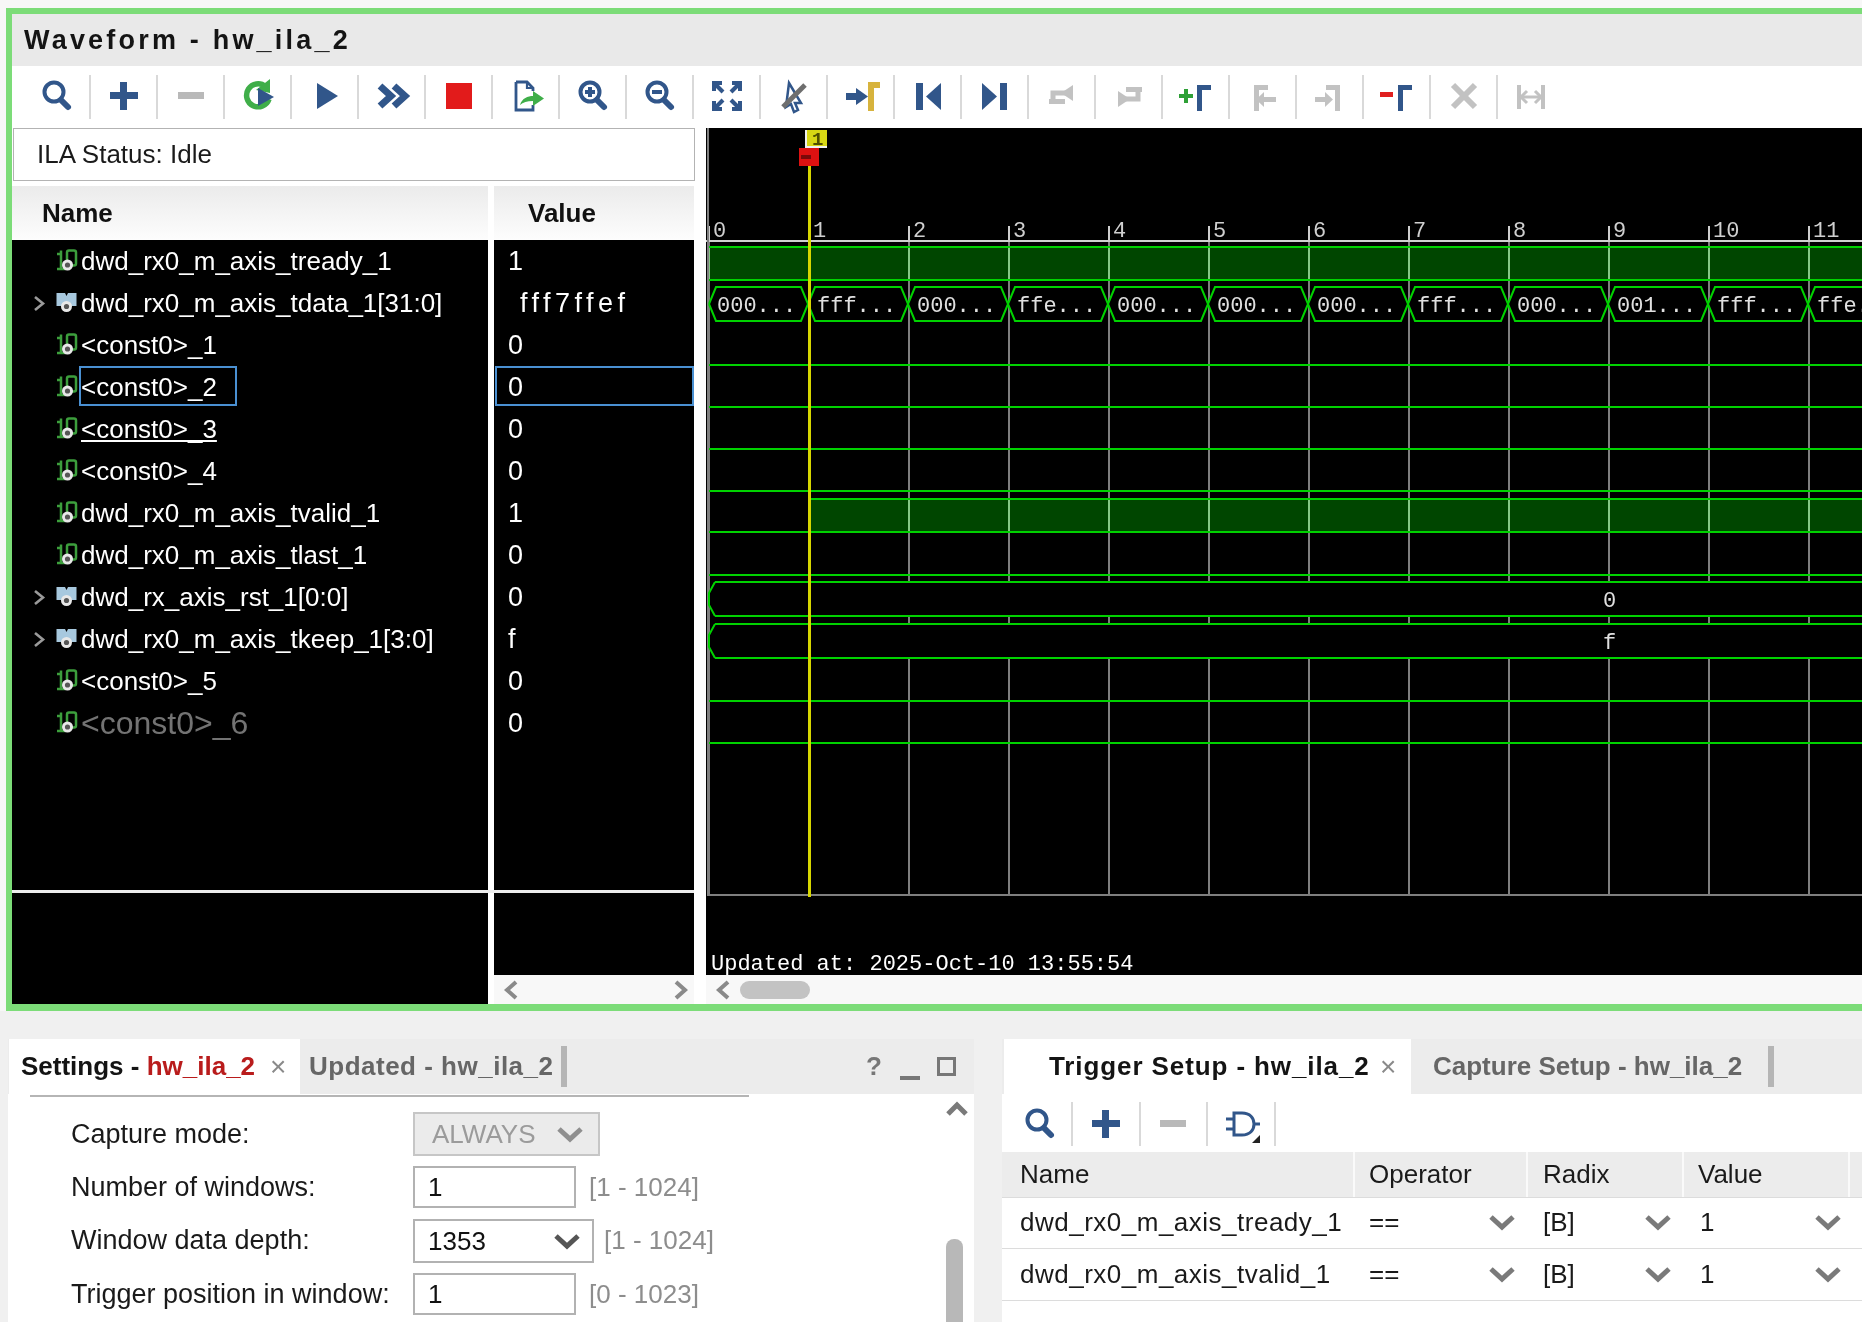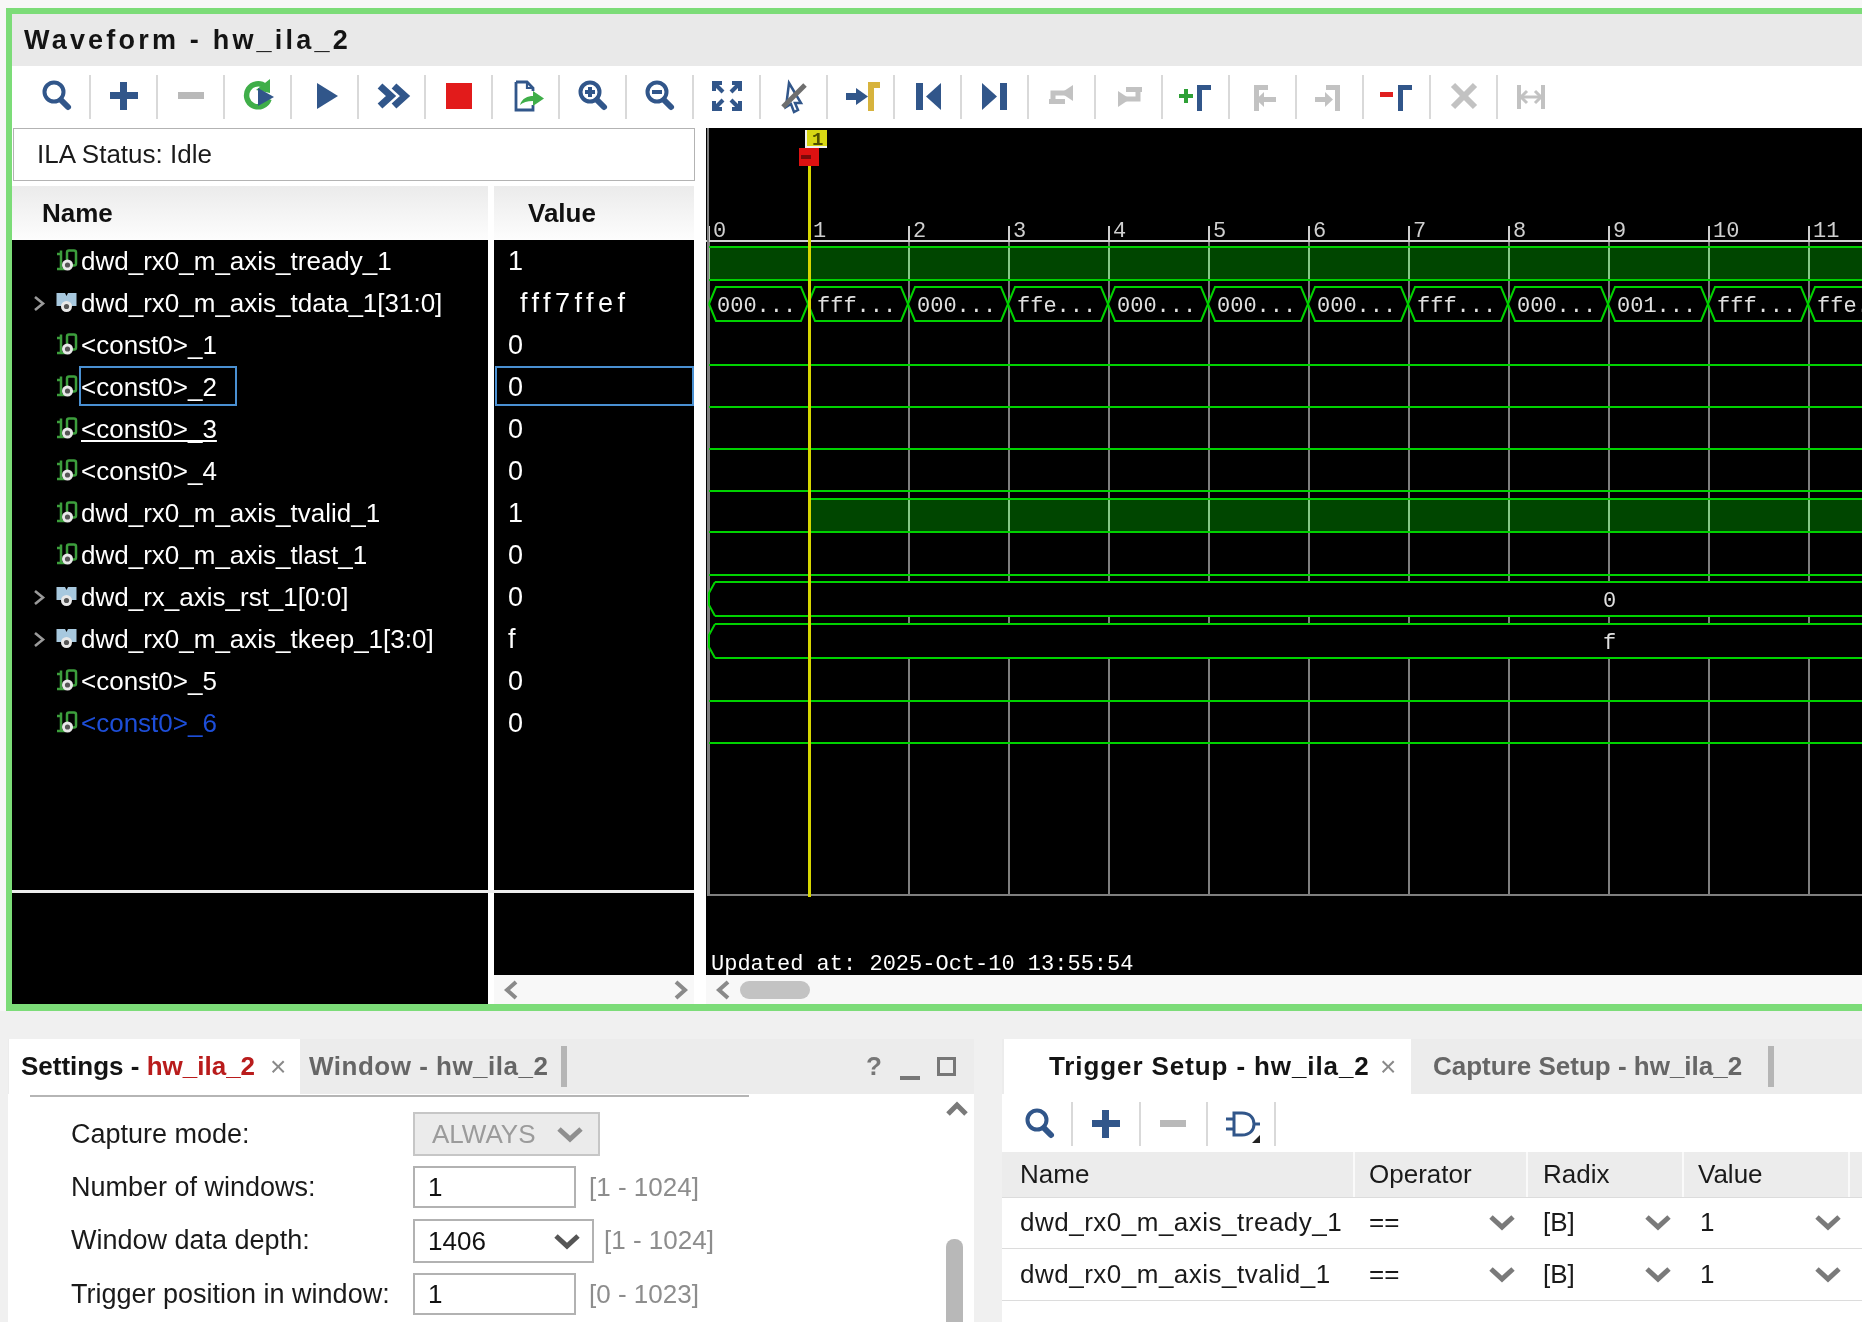--- a/index.html
+++ b/index.html
@@ -274,21 +274,21 @@
           <circle cx="12.5" cy="17" r="2.6" fill="#555"></circle>
         </svg></div>
       <div class="abs" style="left:81px;top:660px;height:42px;line-height:42px;font-size:26px;color:#fff;">&lt;const0&gt;_5</div>
       <div class="abs" style="left:508px;top:660px;height:42px;line-height:42px;font-size:27px;letter-spacing:4.5px;color:#fff;">0</div>
       <div class="abs" style="left:55px;top:710px;width:24px;height:24px;"><svg width="24" height="24" viewBox="0 0 24 24">
           <path d="M2 6 L6 6 M6 2.5 L6 21 M2 21 L10 21" stroke="#3c9e3c" stroke-width="2.5" fill="none"></path>
           <rect x="12" y="2.5" width="9" height="15" rx="2" stroke="#3c9e3c" stroke-width="2.5" fill="none"></rect>
           <circle cx="12.5" cy="17" r="5.5" fill="#e8e8e8"></circle>
           <circle cx="12.5" cy="17" r="2.6" fill="#555"></circle>
         </svg></div>
-      <div class="abs" style="left:81px;top:702px;height:42px;line-height:42px;font-size:26px;color:#1d4ed8;">&lt;const0&gt;_6</div>
+      <div class="abs" style="left:81px;top:702px;height:42px;line-height:42px;font-size:32px;color:#737373;">&lt;const0&gt;_6</div>
       <div class="abs" style="left:508px;top:702px;height:42px;line-height:42px;font-size:27px;letter-spacing:4.5px;color:#fff;">0</div>
     </div>
   </div>
 
 <div class="abs" style="left:706px;top:128px;width:1156px;height:876px;background:#000;"></div>
 <div id="wave">
     <svg class="abs" style="left:706px;top:128px;" width="1156" height="874">
       <rect x="3" y="118" width="1153" height="35" fill="#004600"></rect>
       <rect x="103" y="370" width="1053" height="35" fill="#004600"></rect>
       <rect x="2" y="114" width="2" height="652" fill="#7f7f7f"></rect>
@@ -422,21 +422,21 @@
 <svg class="abs" style="left:710px;top:979px;" width="120" height="22">
   <path d="M18,3 L9,11 L18,19" stroke="#8a8a8a" stroke-width="4" fill="none"></path>
   <rect x="30" y="2" width="70" height="18" rx="9" fill="#c3c3c3"></rect>
 </svg>
 
 <div id="settings">
     <div class="abs" style="left:8px;top:1039px;width:966px;height:55px;background:#ececec;"></div>
     <div class="abs" style="left:9px;top:1039px;width:291px;height:55px;background:#ffffff;"></div>
     <div class="abs b" style="left:21px;top:1039px;height:55px;line-height:55px;font-size:26px;color:#141414;">Settings - <span style="color:#b91c1c;">hw_ila_2</span></div>
     <div class="abs" style="left:270px;top:1039px;height:55px;line-height:55px;font-size:28px;color:#8a8a8a;">×</div>
-    <div class="abs b" style="left:309px;top:1039px;height:55px;line-height:55px;font-size:26px;color:#666;letter-spacing:0.5px;">Window - hw_ila_2</div>
+    <div class="abs b" style="left:309px;top:1039px;height:55px;line-height:55px;font-size:26px;color:#666;letter-spacing:0.5px;">Updated - hw_ila_2</div>
     <div class="abs" style="left:561px;top:1046px;width:6px;height:41px;background:#b5b5b5;"></div>
     <div class="abs b" style="left:866px;top:1039px;height:55px;line-height:55px;font-size:26px;color:#777;">?</div>
     <div class="abs" style="left:900px;top:1076px;width:20px;height:4px;background:#777;"></div>
     <div class="abs" style="left:937px;top:1057px;width:19px;height:19px;border:3px solid #777;box-sizing:border-box;"></div>
     <div class="abs" style="left:8px;top:1094px;width:966px;height:228px;background:#ffffff;"></div>
     <div class="abs" style="left:30px;top:1095px;width:719px;height:2px;background:#b5b5b5;"></div>
     <svg class="abs" style="left:941px;top:1098px;" width="33" height="224">
       <path d="M7 16 L16 7 L25 16" stroke="#7a7a7a" stroke-width="5" fill="none"></path>
       <rect x="5" y="141" width="17" height="120" rx="8" fill="#b8b8b8"></rect>
     </svg>
@@ -445,21 +445,21 @@
     <div class="abs" style="left:432px;top:1113px;height:42px;line-height:42px;font-size:26px;color:#9b9b9b;">ALWAYS</div>
     <svg class="abs" style="left:555px;top:1126px;" width="30" height="18">
       <path d="M4 3 L15 13 L26 3" stroke="#8f8f8f" stroke-width="5" fill="none"></path>
     </svg>
     <div class="abs" style="left:71px;top:1166px;height:42px;line-height:42px;font-size:27px;color:#1a1a1a;">Number of windows:</div>
     <div class="abs" style="left:413px;top:1166px;width:163px;height:42px;background:#fff;border:2px solid #b2b2b2;box-sizing:border-box;"></div>
     <div class="abs" style="left:428px;top:1166px;height:42px;line-height:42px;font-size:26px;color:#111;">1</div>
     <div class="abs" style="left:589px;top:1166px;height:42px;line-height:42px;font-size:26px;color:#8d8d8d;">[1 - 1024]</div>
     <div class="abs" style="left:71px;top:1219px;height:42px;line-height:42px;font-size:27px;color:#1a1a1a;">Window data depth:</div>
     <div class="abs" style="left:413px;top:1219px;width:181px;height:44px;background:#fff;border:2px solid #b2b2b2;box-sizing:border-box;"></div>
-    <div class="abs" style="left:428px;top:1220px;height:42px;line-height:42px;font-size:26px;color:#111;">1406</div>
+    <div class="abs" style="left:428px;top:1220px;height:42px;line-height:42px;font-size:26px;color:#111;">1353</div>
     <svg class="abs" style="left:552px;top:1233px;" width="30" height="18">
       <path d="M4 3 L15 13 L26 3" stroke="#555" stroke-width="5" fill="none"></path>
     </svg>
     <div class="abs" style="left:604px;top:1219px;height:42px;line-height:42px;font-size:26px;color:#8d8d8d;">[1 - 1024]</div>
     <div class="abs" style="left:71px;top:1273px;height:42px;line-height:42px;font-size:27px;color:#1a1a1a;">Trigger position in window:</div>
     <div class="abs" style="left:413px;top:1273px;width:163px;height:42px;background:#fff;border:2px solid #b2b2b2;box-sizing:border-box;"></div>
     <div class="abs" style="left:428px;top:1273px;height:42px;line-height:42px;font-size:26px;color:#111;">1</div>
     <div class="abs" style="left:589px;top:1273px;height:42px;line-height:42px;font-size:26px;color:#8d8d8d;">[0 - 1023]</div>
   </div>
 

